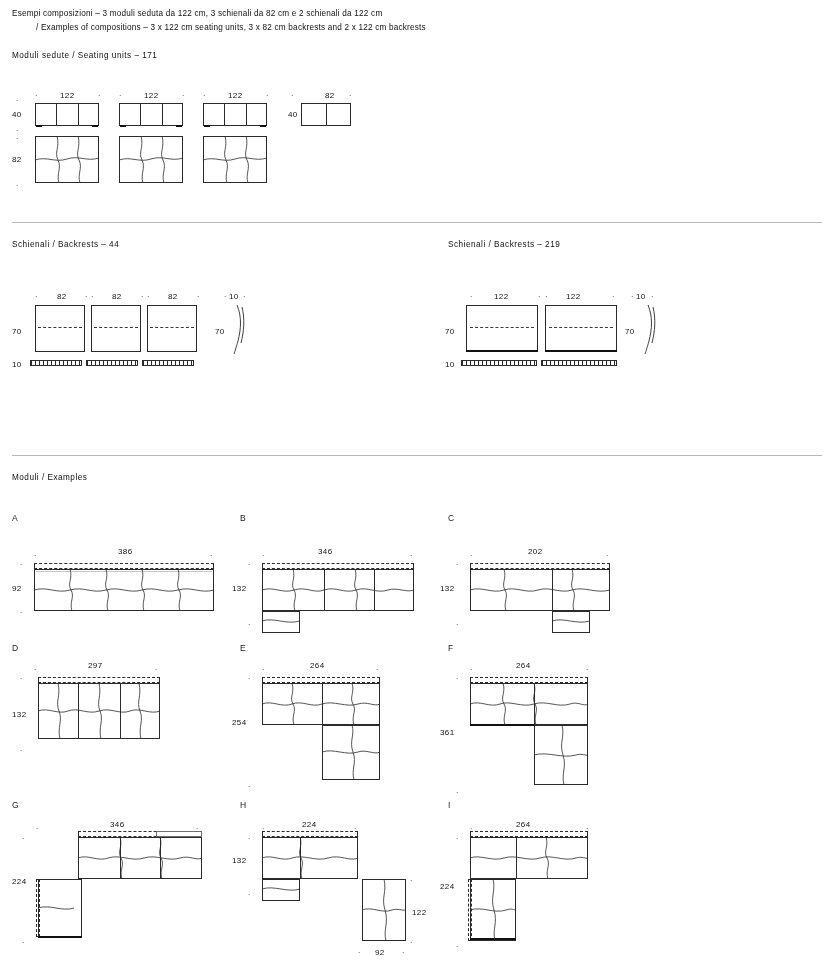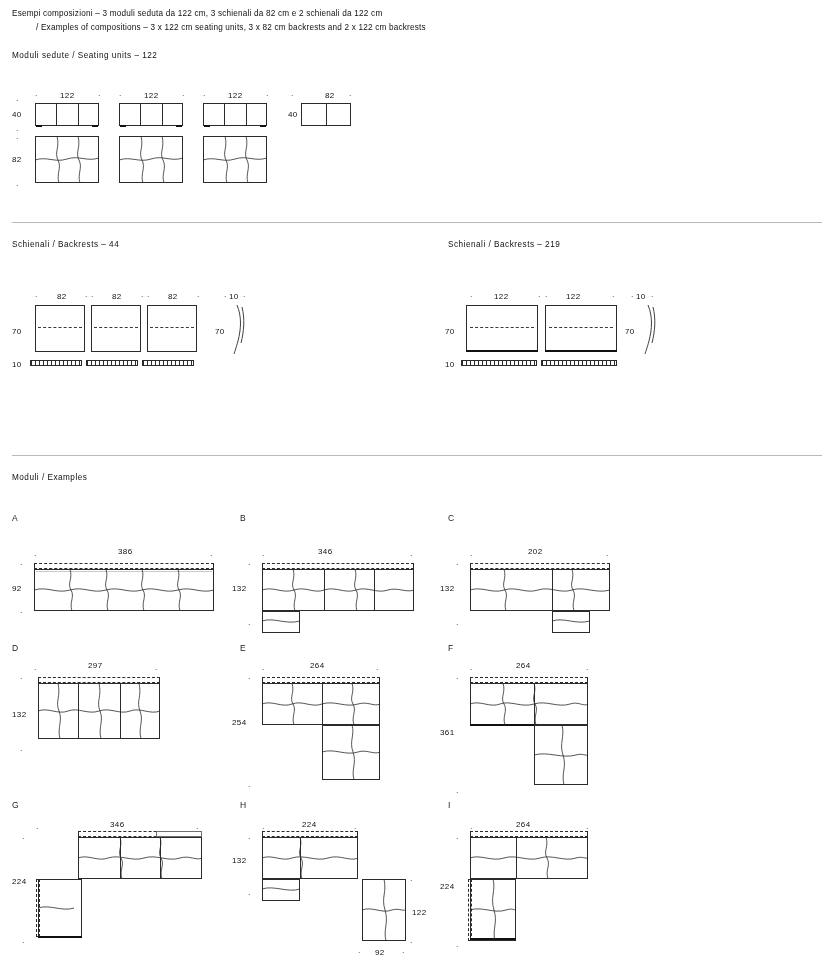--- a/index.html
+++ b/index.html
@@ -39,21 +39,21 @@
   .dashrect{position:absolute;border:1px dashed #2b2b2b;box-sizing:border-box;}
   .dashedge{position:absolute;border-left:1px dashed #2b2b2b;border-right:1px dashed #2b2b2b;box-sizing:border-box;}
   .ex-letter{font-size:8.5px;color:#222;letter-spacing:.5px;}
 </style>
 </head>
 <body>
 
 <div class="abs ttl" style="left:12px;top:8px;width:700px;">Esempi composizioni – 3 moduli seduta da 122 cm, 3 schienali da 82 cm e 2 schienali da 122 cm</div>
 <div class="abs ttl" style="left:12px;top:22px;width:700px;margin-left:24px;">/ Examples of compositions – 3 x 122 cm seating units, 3 x 82 cm backrests and 2 x 122 cm backrests</div>
 
-<div class="abs sec" style="left:12px;top:51px;">Moduli sedute / Seating units – 122</div>
+<div class="abs sec" style="left:12px;top:51px;">Moduli sedute / Seating units – 171</div>
 
 <div class="abs dim" style="left:60px;top:91px;">122</div>
 <div class="abs dim" style="left:144px;top:91px;">122</div>
 <div class="abs dim" style="left:228px;top:91px;">122</div>
 <div class="abs dim" style="left:325px;top:91px;">82</div>
 
 <div class="tick" style="left:35px;top:93px;">·</div>
 <div class="tick" style="left:98px;top:93px;">·</div>
 <div class="tick" style="left:119px;top:93px;">·</div>
 <div class="tick" style="left:182px;top:93px;">·</div>

